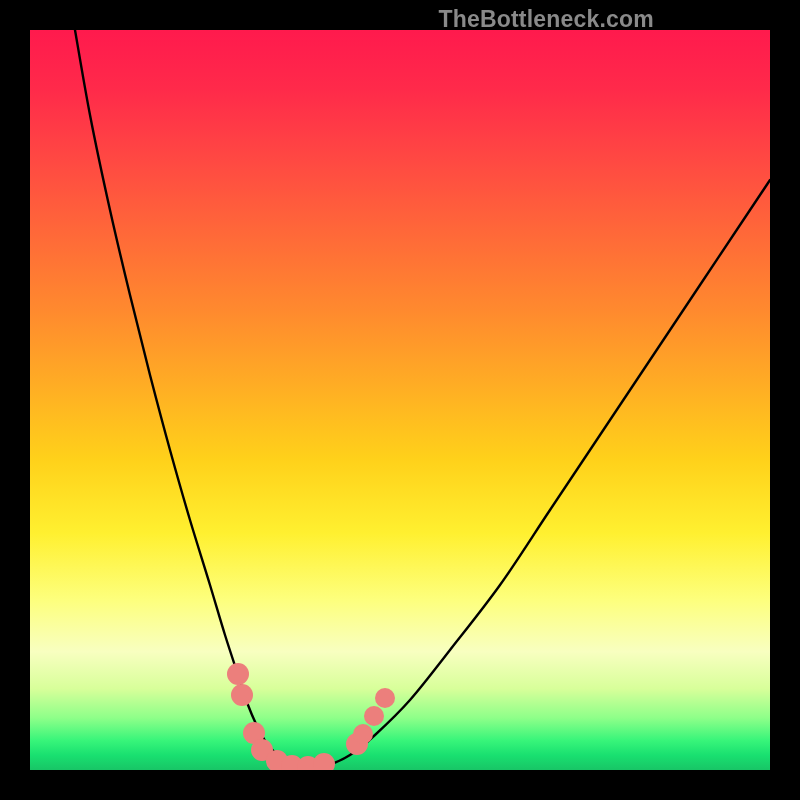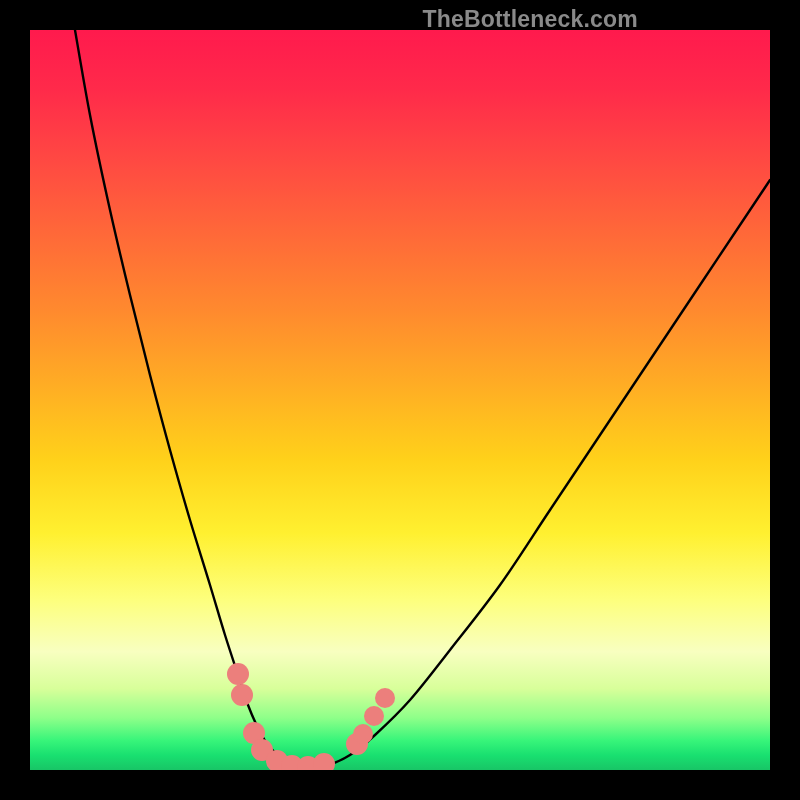--- a/index.html
+++ b/index.html
@@ -11,20 +11,21 @@
     background: #000;
     font-family: Arial, Helvetica, sans-serif;
   }
   .frame {
     position: absolute;
     left: 0;
     top: 0;
     width: 648px;
     height: 800px;
     background: #000;
+    padding-left: 16px;
   }
   .plot {
     position: absolute;
     left: 30px;
     top: 30px;
     width: 740px;
     height: 740px;
     
     background: linear-gradient(
       to bottom,

